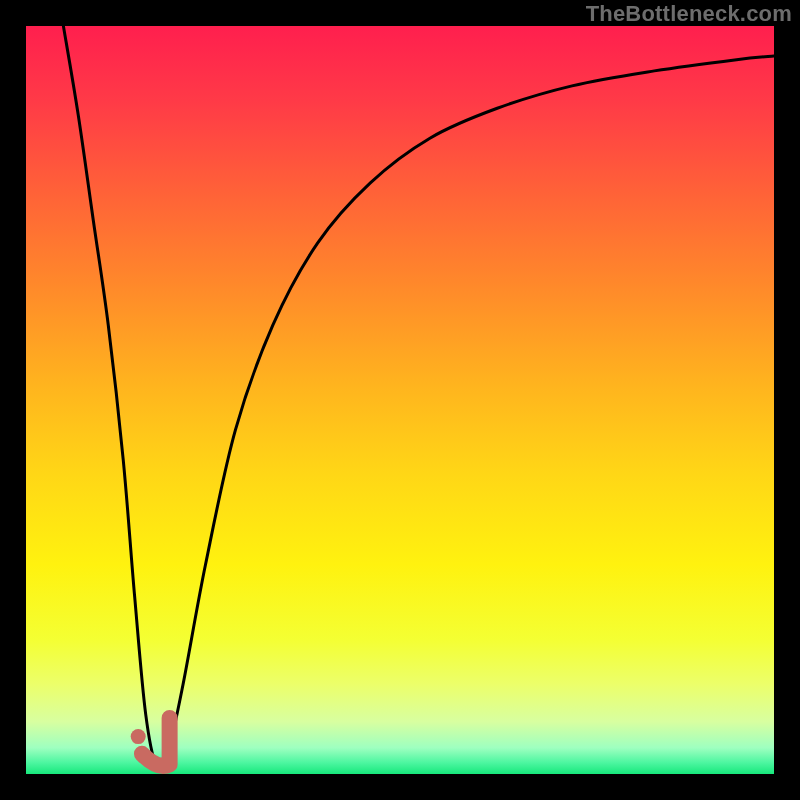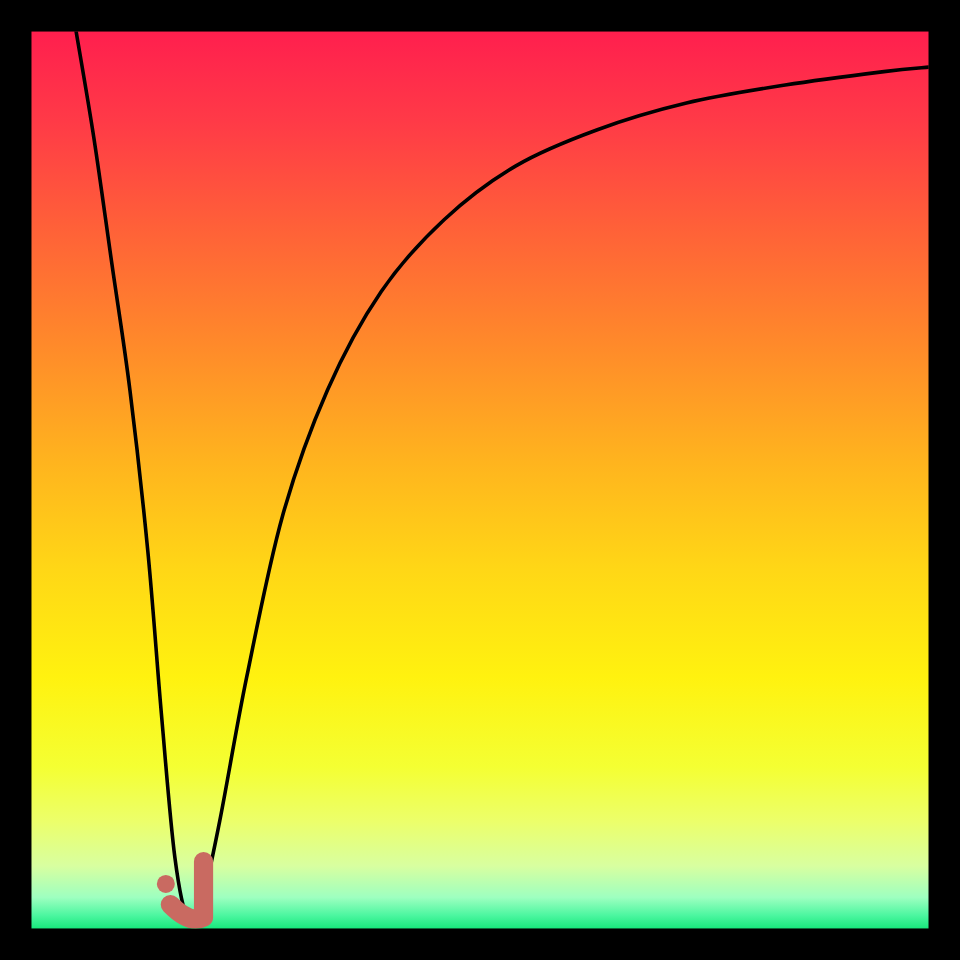--- a/index.html
+++ b/index.html
@@ -74,13 +74,14 @@
     <svg class="curve-svg" viewBox="0 0 748 748" preserveAspectRatio="none">
       <path id="bottleneck-path" fill="none" stroke-width="3" stroke-linecap="round" stroke-linejoin="round" d="M 37.4 0 C 39.89333333333333 14.959999999999999, 47.37333333333334 57.34666666666666, 52.36000000000001 89.75999999999999 C 57.34666666666667 122.17333333333332, 62.33333333333333 159.57333333333335, 67.32 194.48000000000002 C 72.30666666666666 229.38666666666668, 77.29333333333334 259.3066666666667, 82.28 299.2 C 87.26666666666667 339.0933333333333, 92.87666666666668 388.96000000000004, 97.24000000000001 433.84000000000003 C 101.60333333333334 478.72, 104.72 526.0933333333334, 108.46 568.48 C 112.19999999999999 610.8666666666667, 115.94 659.4866666666667, 119.68 688.16 C 123.42000000000002 716.8333333333333, 127.16000000000001 734.2866666666666, 130.9 740.52 C 134.64000000000001 746.7533333333333, 137.75666666666666 739.2733333333333, 142.12 725.56 C 146.48333333333335 711.8466666666666, 150.84666666666666 689.4066666666666, 157.07999999999998 658.24 C 163.3133333333333 627.0733333333334, 170.7933333333333 580.9466666666666, 179.51999999999998 538.56 C 188.24666666666667 496.1733333333333, 198.22000000000003 443.8133333333333, 209.44000000000003 403.91999999999996 C 220.66000000000003 364.02666666666664, 233.12666666666667 330.3666666666666, 246.84 299.2 C 260.55333333333334 268.03333333333336, 275.5133333333334 240.60666666666674, 291.72 216.92000000000007 C 307.9266666666667 193.2333333333334, 325.38000000000005 174.53333333333327, 344.08000000000004 157.07999999999993 C 362.78000000000003 139.62666666666658, 382.7266666666667 124.6666666666667, 403.92 112.20000000000005 C 425.11333333333334 99.73333333333339, 447.55333333333334 91.00666666666666, 471.24 82.27999999999997 C 494.9266666666667 73.55333333333328, 519.86 66.07333333333325, 546.04 59.83999999999992 C 572.2199999999999 53.60666666666659, 600.8933333333332 49.243333333333304, 628.3199999999999 44.879999999999995 C 655.7466666666667 40.51666666666669, 690.6533333333333 36.1533333333334, 710.6 33.66000000000008 C 730.5466666666667 31.16666666666676, 741.7666666666667 30.543333333333408, 748 29.920000000000073" stroke="#000000"></path>
 
       <path id="min-hook" fill="none" stroke-width="16" stroke-linecap="round" stroke-linejoin="round" d="M 143.616 691.9 L 143.616 738.276 Q 132.02200000000002 744.26 115.94 727.804" stroke="#c96a61"></path>
 
       <circle id="min-dot" r="7.5" cx="112.2" cy="710.6" fill="#c96a61"></circle>
     </svg>
 
   </div>
 
+  <div class="watermark">TheBottleneck.com</div>
 </div>
 
 </body></html>

